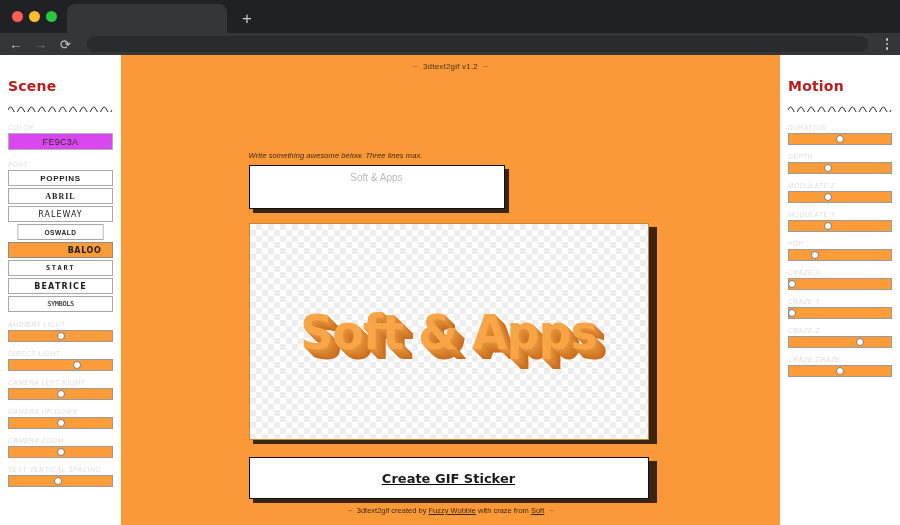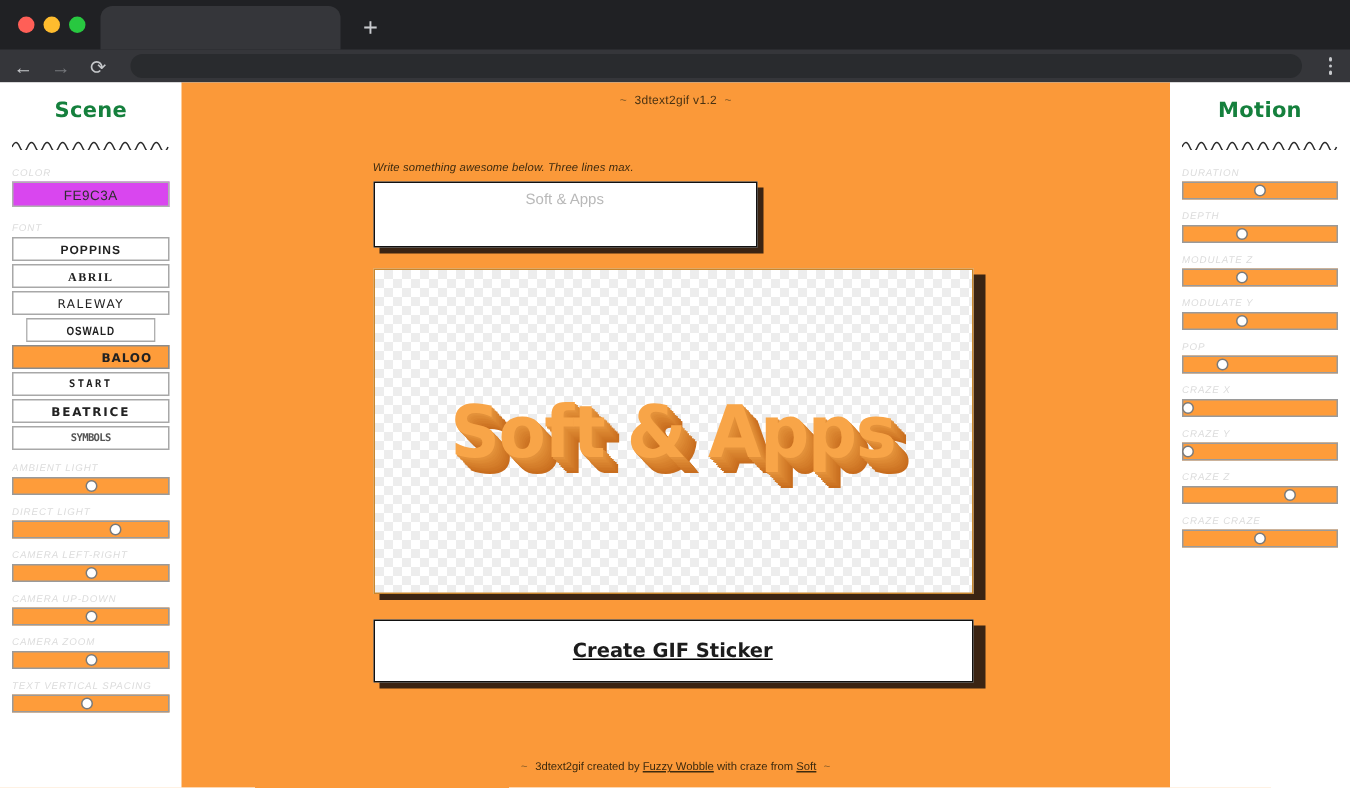--- a/index.html
+++ b/index.html
@@ -41,22 +41,22 @@
 
   
   .page { width: 900px; height: 470px; display: flex; background: #ffffff; position: relative; }
 
   .sidebar {
     width: 121px; background: #ffffff; height: 470px;
     padding: 7px 8px 0 8px; overflow: hidden; flex-shrink: 0;
   }
   .sidebar.right { width: 120px; padding-top: 7px; }
   .panel-title {
-    text-align: center; font-size: 14px; font-weight: bold; color: #15803d;
-    letter-spacing: .2px; margin-top: 4px; margin-bottom: 9px;
+    font-size: 14px; font-weight: bold; color: #b91c1c;
+    letter-spacing: .2px; margin-top: 16px; margin-bottom: 9px;
     font-family: "DejaVu Sans", sans-serif;
   }
   .wavy { width: 100%; height: 9px; display: block; margin-bottom: 12px; }
 
   .field-label {
     font-size: 6.5px; color: #dcdcdc; font-style: italic; letter-spacing: .6px;
     margin-bottom: 2px; text-transform: uppercase; font-family: "Liberation Sans", sans-serif;
     white-space: nowrap; overflow: hidden;
   }
 
@@ -101,21 +101,21 @@
   .app-title {
     font-size: 8px; color: #4a3212; margin-top: 7px; letter-spacing: .2px;
     font-family: "Liberation Sans", sans-serif;
   }
   .app-title .dash { color: #7a5526; margin: 0 5px; }
 
   .content { width: 404px; margin-top: 36px; }
 
   .helper {
     font-size: 7.5px; font-style: italic; color: #3d2a0e; margin-bottom: 5px;
-    font-family: "Liberation Sans", sans-serif; letter-spacing: .1px;
+    font-family: "Liberation Sans", sans-serif; letter-spacing: .1px; margin-top: 44px;
   }
 
   .row { display: flex; gap: 10px; }
 
   .shadowbox { position: relative; }
   .shadowbox::after {
     content: ""; position: absolute; left: 4px; top: 4px; right: -4px; bottom: -4px;
     background: #3b2413; z-index: 0;
   }
   .shadowbox > * { position: relative; z-index: 1; }

